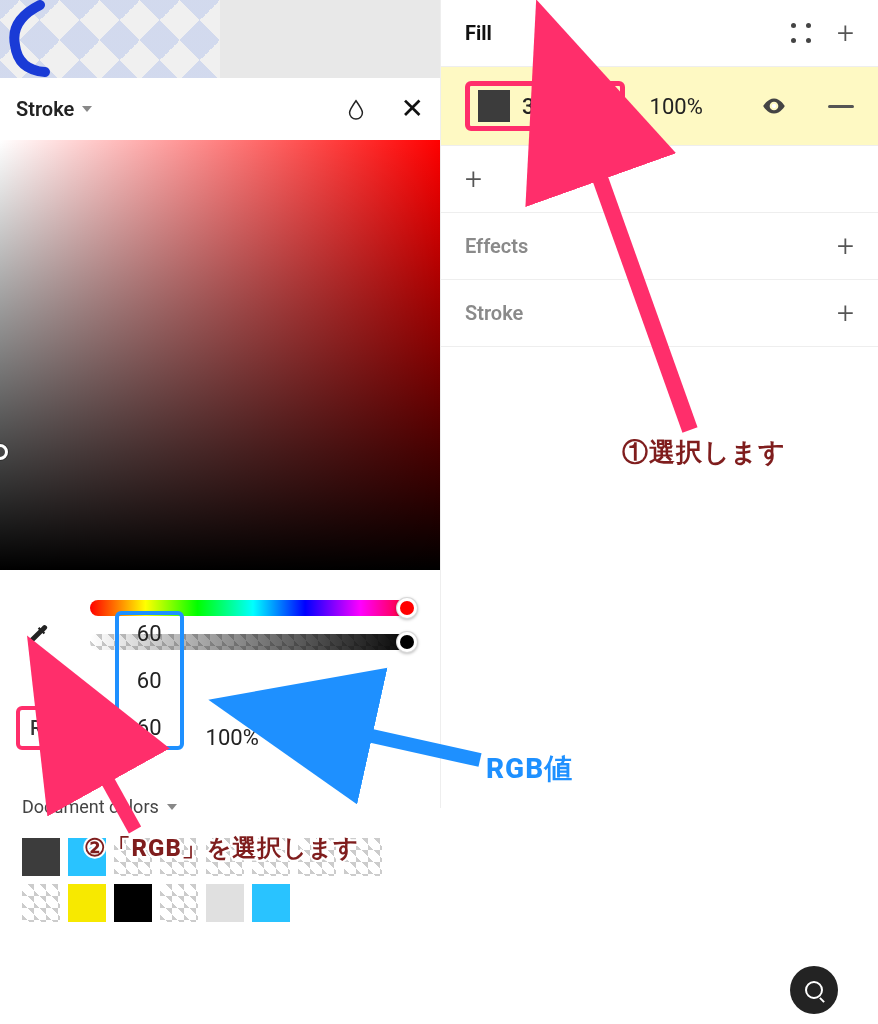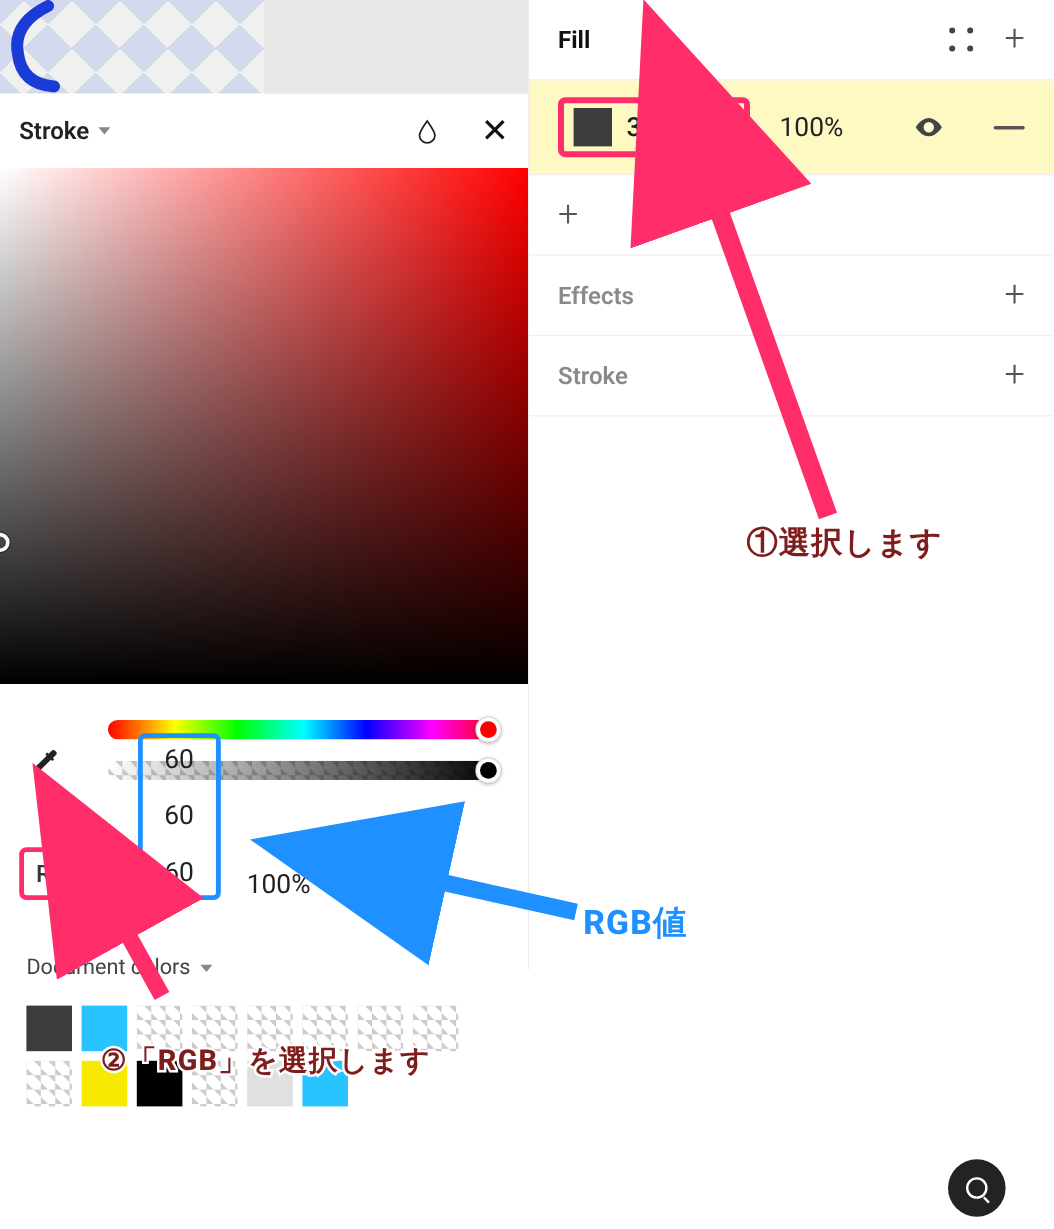--- a/index.html
+++ b/index.html
@@ -91,21 +91,21 @@
   .fill-row .sp { flex:1; }
   .eye { width:26px; height:26px; margin-right:22px; }
   .eye svg{ width:26px; height:26px; }
   .minus { width:26px; height:3px; background:#555; border-radius:2px; }
 
   
   .ann { position:absolute; font-weight:800; -webkit-text-stroke:4px #fff; paint-order: stroke fill; letter-spacing:1px; }
   .ann.pink { color:#7f1d1d; }
   .ann.blue { color:#1e90ff; }
   .ann1 { top:435px; left:622px; font-size:26px; }
-  .ann2 { top:832px; left:84px; font-size:24px;margin-top:36px; }
+  .ann2 { top:832px; left:84px; font-size:24px; }
   .ann3 { top:750px; left:486px; font-size:28px;text-align:center; }
 
   
   svg.overlay { position:absolute; top:0; left:0; width:878px; height:1024px; pointer-events:none; }
 
   .fab { position:absolute; right:40px; bottom:10px; width:48px; height:48px; border-radius:50%; background:#232323; display:flex; align-items:center; justify-content:center; }
   .fab::after { content:""; width:14px; height:14px; border:2px solid #fff; border-radius:50%; }
   .fab::before { content:""; position:absolute; width:6px; height:2px; background:#fff; transform:rotate(45deg); bottom:13px; right:13px; }
 </style>
 </head>

